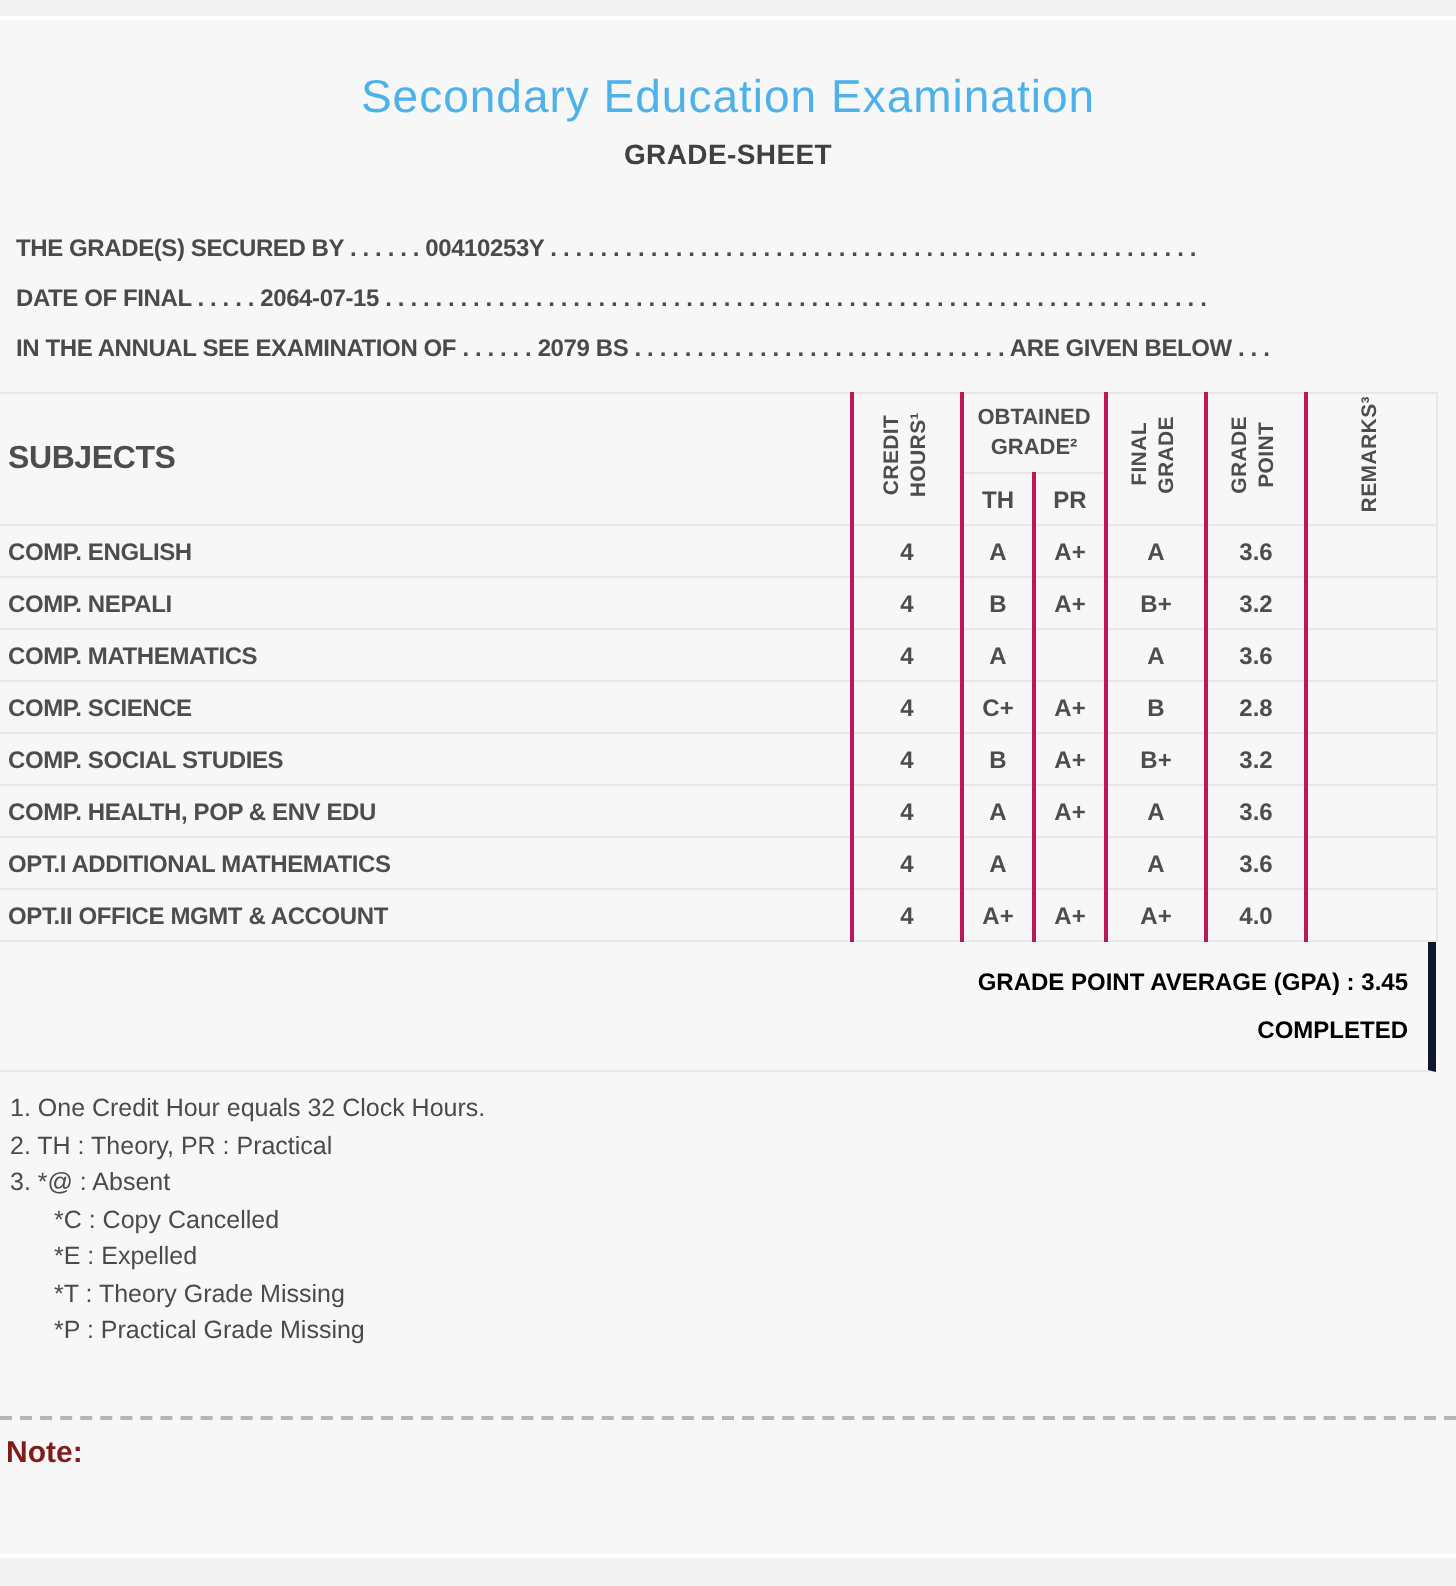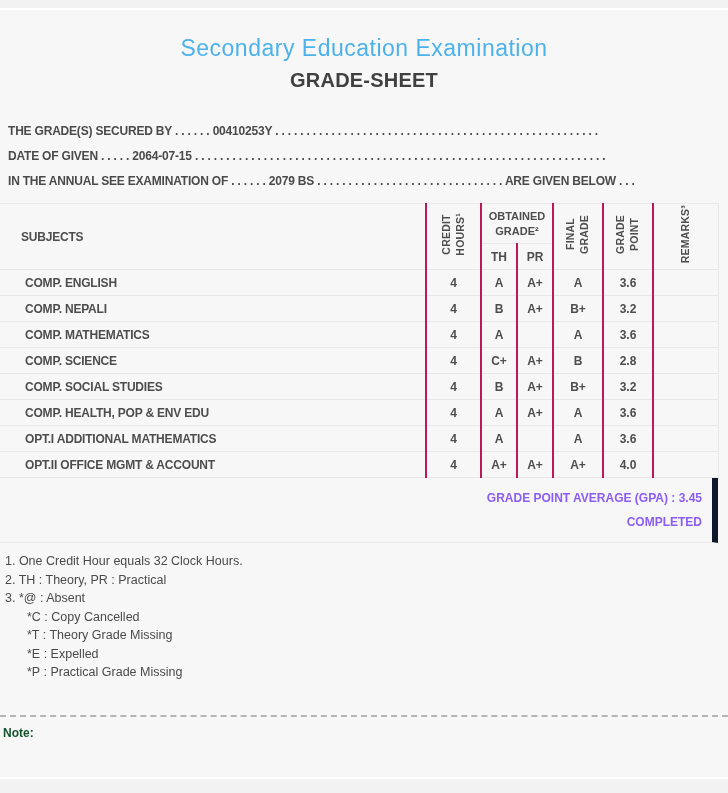--- a/index.html
+++ b/index.html
@@ -33,21 +33,21 @@
     margin-top: 25px;
     text-align: center;
     font-size: 23px;
     font-weight: 400;
     letter-spacing: 0.5px;
     color: #4db2e9;
   }
   .subtitle {
     margin-top: 7px;
     text-align: center;
-    font-size: 20px;
+    font-size: 14px;
     font-weight: bold;
     letter-spacing: 0.2px;
     color: #404040;
   }
 
   .info { margin-top: 27px; }
   .info-line {
     height: 25px;
     line-height: 25px;
     padding: 0 8px;
@@ -69,22 +69,22 @@
   table.grades th, table.grades td {
     border-bottom: 1px solid #e8e8e8;
     color: #4d4d4d;
   }
   table.grades thead tr { border-top: 1px solid #e8e8e8; }
   .bl { border-left: 2px solid #be185d; }
   .br { border-right: 1px solid #e8e8e8; }
 
   th.subjects-h {
     text-align: left;
-    padding-left: 21px;
-    font-size: 12px;
+    padding-left: 4px;
+    font-size: 16px;
     font-weight: bold;
     vertical-align: middle;
     letter-spacing: -0.2px;
   }
   th.vert { vertical-align: middle; text-align: center; }
   th.vert span {
     display: inline-block;
     writing-mode: vertical-rl;
     transform: rotate(180deg);
     white-space: pre-line;
@@ -104,64 +104,64 @@
   tr.subhead th {
     text-align: center;
     font-size: 12px;
     font-weight: bold;
     height: 26px;
   }
   tr.head-main { height: 40px; }
 
   td.subj {
     text-align: left;
-    padding-left: 25px;
+    padding-left: 4px;
     font-size: 12px;
     font-weight: bold;
     letter-spacing: -0.2px;
     height: 26px;
   }
   td.c {
     text-align: center;
     font-size: 12px;
     font-weight: bold;
     height: 26px;
   }
 
   .gpa-block {
     width: 718px;
     height: 65px;
     padding: 12px 10px 0 0;
-    border-right: 6px solid #0f172a;
+    border-right: 4px solid #0f172a;
     border-bottom: 1px solid #e8e8e8;
     text-align: right;
     font-size: 12px;
     font-weight: bold;
-    color: #8b5cf6;
+    color: #000000;
   }
   .gpa-line { line-height: 16px; }
   .status-line { margin-top: 8px; line-height: 16px; }
 
   .footnotes {
     padding: 9px 10px 0 5px;
     font-size: 12.5px;
     color: #4a4a4a;
   }
   .footnote-item { line-height: 18.5px; }
   .footnote-item.indent { padding-left: 22px; }
 
   .note-sep {
     margin-top: 33px;
     border-top: 2px dashed #b5b5b5;
     width: 728px;
   }
   .note {
     padding: 7px 8px 0 3px;
-    font-size: 12px;
-    color: #14532d;
+    font-size: 15px;
+    color: #7f1d1d;
   }
   .note-label { font-weight: bold; line-height: 19px; }
   .note-text { margin-top: 4px; line-height: 21px; font-weight: bold; letter-spacing: -0.2px; width: 715px; }
 </style>
 </head>
 <body>
 
 <div class="page">
   <div class="top-strip"></div>
 
@@ -171,21 +171,21 @@
     <h2 class="subtitle">GRADE-SHEET</h2>
 
     <div class="info">
       <div class="info-line">
         <span>THE GRADE(S) SECURED BY</span>
         <span class="dots">. . . . . .</span>
         <span>00410253Y</span>
         <span class="dots">. . . . . . . . . . . . . . . . . . . . . . . . . . . . . . . . . . . . . . . . . . . . . . . . . . . .</span>
       </div>
       <div class="info-line">
-        <span>DATE OF GIVEN</span>
+        <span>DATE OF FINAL</span>
         <span class="dots">. . . . .</span>
         <span>2064-07-15</span>
         <span class="dots">. . . . . . . . . . . . . . . . . . . . . . . . . . . . . . . . . . . . . . . . . . . . . . . . . . . . . . . . . . . . . . . . . .</span>
       </div>
       <div class="info-line">
         <span>IN THE ANNUAL SEE EXAMINATION OF</span>
         <span class="dots">. . . . . .</span>
         <span>2079 BS</span>
         <span class="dots">. . . . . . . . . . . . . . . . . . . . . . . . . . . . . .</span>
         <span>ARE GIVEN BELOW . . .</span>
@@ -302,22 +302,22 @@
         <span>3.45</span>
       </div>
       <div class="status-line">COMPLETED</div>
     </div>
 
     <div class="footnotes">
       <div class="footnote-item">1. One Credit Hour equals 32 Clock Hours.</div>
       <div class="footnote-item">2. TH : Theory, PR : Practical</div>
       <div class="footnote-item">3. *@ : Absent</div>
       <div class="footnote-item indent">*C : Copy Cancelled</div>
+      <div class="footnote-item indent">*E : Expelled</div>
       <div class="footnote-item indent">*T : Theory Grade Missing</div>
-      <div class="footnote-item indent">*E : Expelled</div>
       <div class="footnote-item indent">*P : Practical Grade Missing</div>
     </div>
 
     <div class="note-sep"></div>
 
     <div class="note">
       <div class="note-label">Note:</div>
     </div>
 
   </div>

